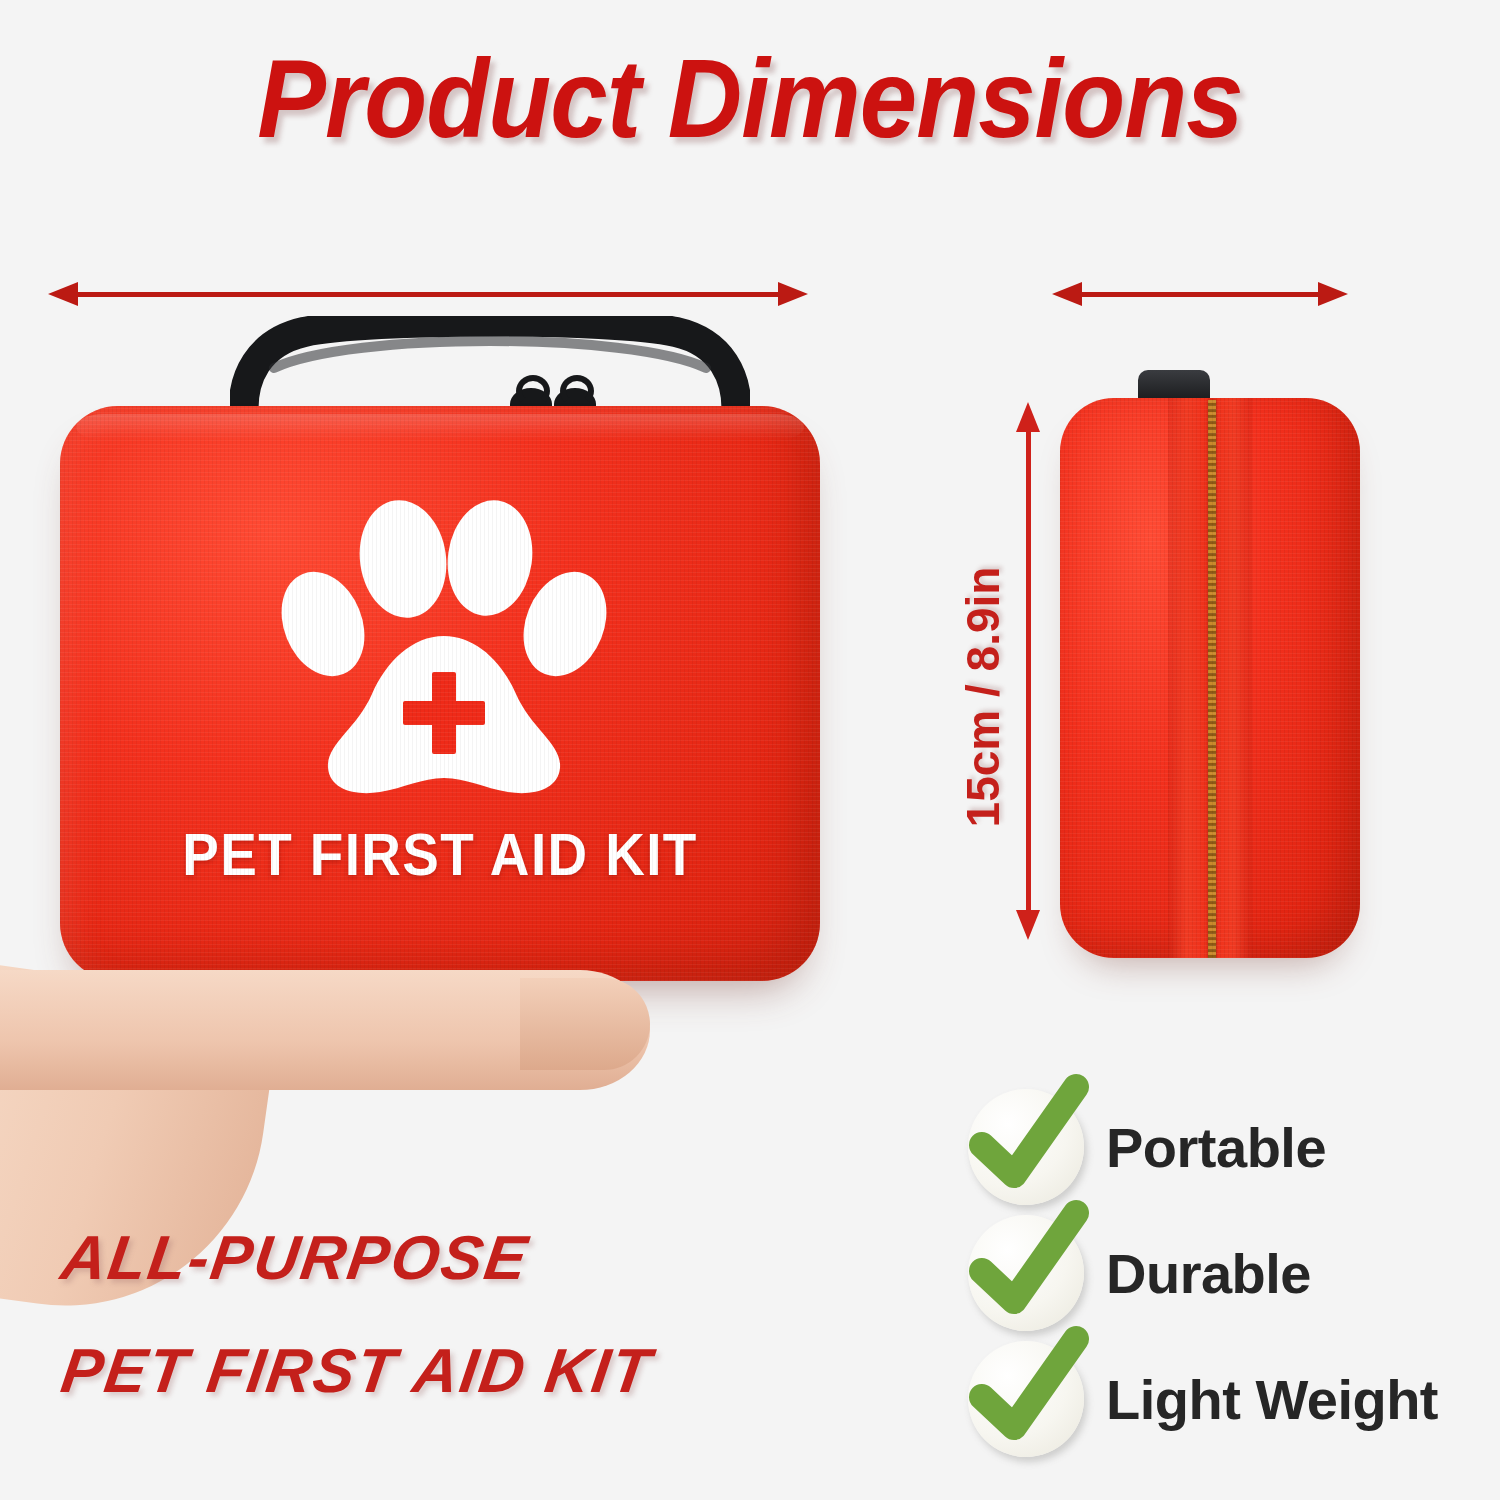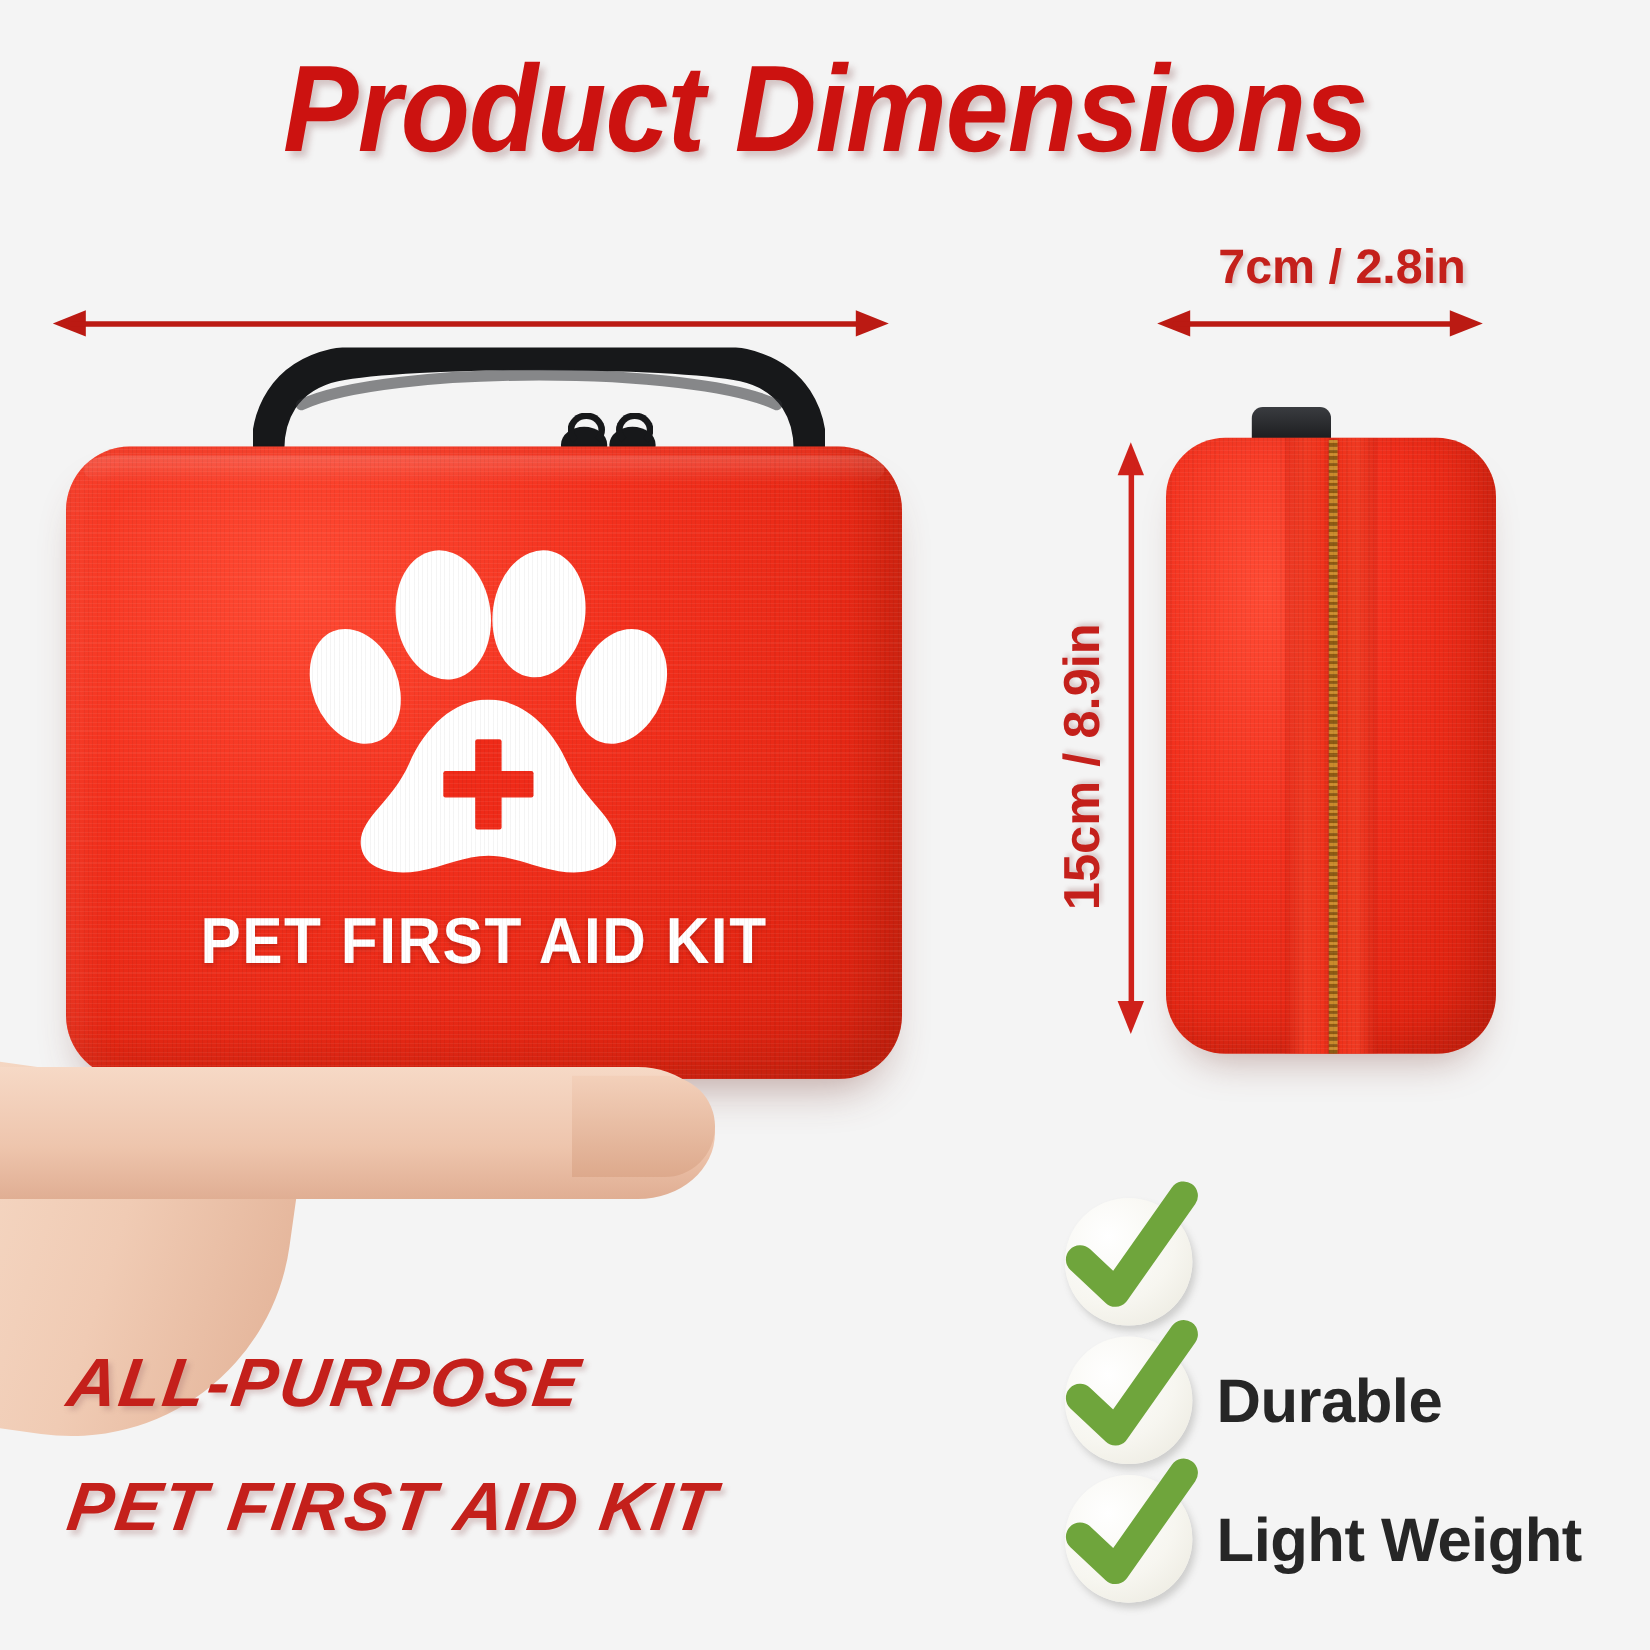--- a/index.html
+++ b/index.html
@@ -214,21 +214,20 @@
 <div class="stage">
 
   <div class="title">Product Dimensions</div>
 
   <div class="arrow-h" style="left:48px;top:282px;width:760px;">
     <div class="head left"></div>
     <div class="shaft"></div>
     <div class="head right"></div>
   </div>
 
-  <div class="dim-label" id="dim-right-label">7cm / 2.8in</div>
   <div class="arrow-h" style="left:1052px;top:282px;width:296px;">
     <div class="head left"></div>
     <div class="shaft"></div>
     <div class="head right"></div>
   </div>
 
   <div class="dim-label" id="dim-side-label">15cm / 8.9in</div>
   <div class="arrow-v" style="left:1016px;top:402px;height:538px;">
     <div class="head up"></div>
     <div class="shaft"></div>
@@ -290,20 +289,21 @@
     </div>
   </div>
 
   <div id="features">
     <div class="feature-row r0">
       <div class="check-badge">
         <svg viewBox="0 0 118 118">
           <path d="M10,62 L42,92 L104,4" fill="none" stroke="#6fa53c" stroke-width="26" stroke-linecap="round" stroke-linejoin="round"></path>
         </svg>
       </div>
+      <div class="feature-label">Portable</div>
     </div>
 
     <div class="feature-row r1">
       <div class="check-badge">
         <svg viewBox="0 0 118 118">
           <path d="M10,62 L42,92 L104,4" fill="none" stroke="#6fa53c" stroke-width="26" stroke-linecap="round" stroke-linejoin="round"></path>
         </svg>
       </div>
       <div class="feature-label">Durable</div>
     </div>

